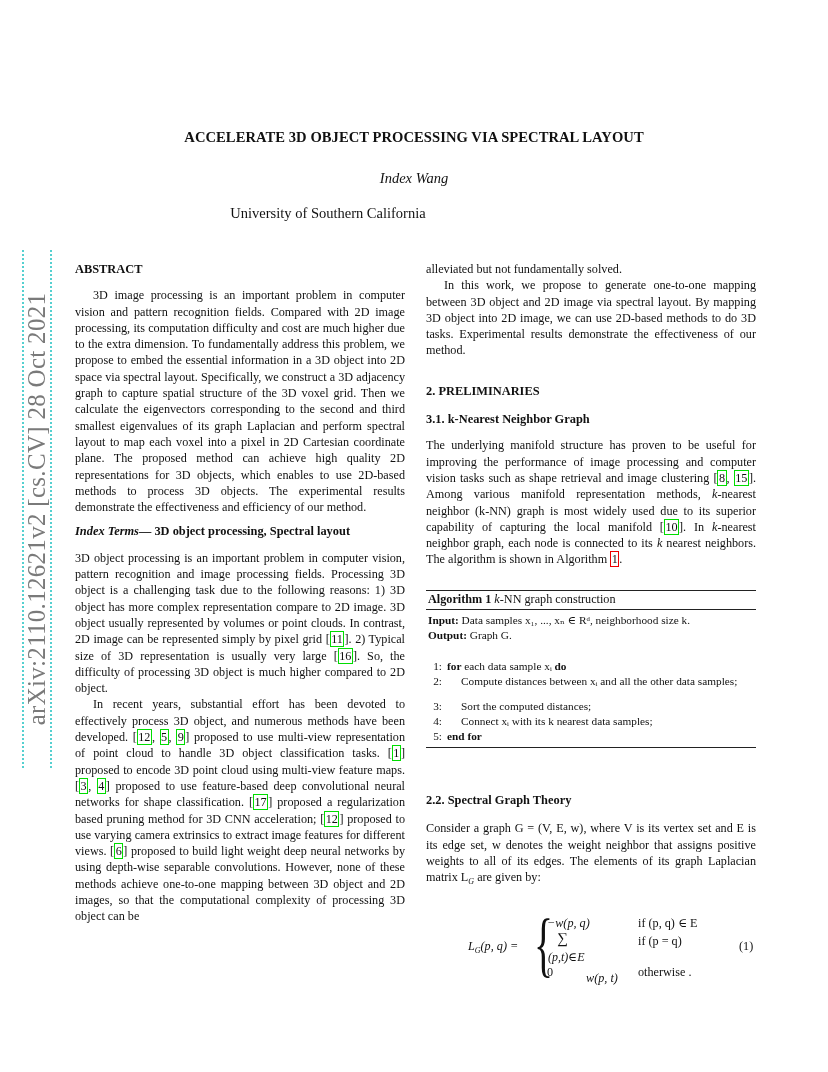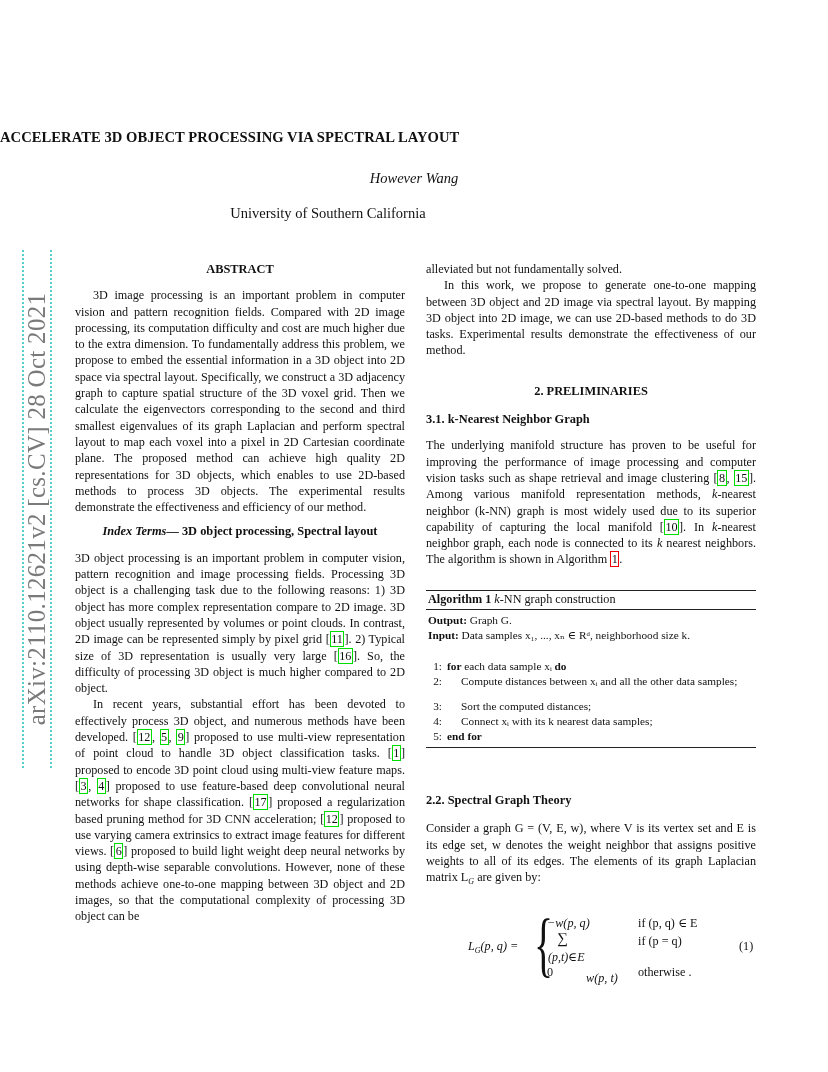--- a/index.html
+++ b/index.html
@@ -1,33 +1,33 @@
 <!DOCTYPE html>
 <html><head>
 <meta charset="utf-8">
 <style>
   html, body { margin: 0; padding: 0; background: #ffffff; }
   body { width: 828px; height: 1072px; position: relative; overflow: hidden;
          font-family: "Liberation Serif", "DejaVu Serif", serif; color: #111; }
   .abs { position: absolute; }
-  .title { left: 0; width: 828px; top: 129px; font-weight: bold;
+  .title { left: 0; width: 828px; top: 129px; text-align: center; font-weight: bold;
            font-size: 14.6px; letter-spacing: 0.05px; }
   .author { left: 0; width: 828px; top: 170px; text-align: center; font-style: italic; font-size: 14.5px; }
   .affil { left: 0; width: 656px; top: 205px; text-align: center; font-size: 14.5px; }
 
   .arxiv { left: 22px; top: 250px; width: 30px; height: 518px; }
   .arxiv-box { position: absolute; left: 0; top: 0; width: 30px; height: 518px;
                border-left: 2px dotted #55d0d0; border-right: 2px dotted #55d0d0; box-sizing: border-box; }
   .arxiv-text { position: absolute; left: 15px; top: 259px; transform: translate(-50%, -50%) rotate(-90deg);
                 white-space: nowrap; font-size: 25px; color: #7a7a7a; letter-spacing: 0.3px; }
 
   .col { position: absolute; width: 330px; font-size: 12.2px; line-height: 16.3px; text-align: justify; }
   .col-left { left: 75px; }
   .col-right { left: 426px; }
-  .sec-head { text-align: center; font-weight: bold; font-size: 12.4px; }
+  .sec-head { text-align: left; font-weight: bold; font-size: 12.4px; }
   .sub-head { font-weight: bold; font-size: 12.4px; }
   p { margin: 0; }
   .indent { text-indent: 18px; }
   .cite { border: 1px solid #00dd00; padding: 0 0.5px; }
   .cite-red { border: 1px solid #ee0000; padding: 0 0.5px; }
   .math { font-style: italic; }
 
   .algo { position: absolute; left: 426px; top: 590px; width: 330px; font-size: 11.3px; line-height: 15px; }
   .algo-top { border-top: 1.5px solid #222; }
   .algo-caption { border-bottom: 1px solid #222; padding: 1px 0 2px 2px; font-size: 12.2px; }
@@ -41,54 +41,54 @@
   .eq-lhs { position: absolute; left: 2px; top: 27px; }
   .eq-brace { position: absolute; left: 68px; top: -4px; font-size: 72px; line-height: 72px; font-weight: 100; transform: scaleX(0.55); transform-origin: left top; }
   .eq-row { position: absolute; white-space: nowrap; }
   .eq-num { position: absolute; left: 273px; top: 27px; }
   .sum-sub { position: absolute; font-size: 12px; }
 </style>
 </head>
 <body>
 
 <div class="abs title">ACCELERATE 3D OBJECT PROCESSING VIA SPECTRAL LAYOUT</div>
-<div class="abs author">However Wang</div>
+<div class="abs author">Index Wang</div>
 <div class="abs affil">University of Southern California</div>
 
 <div class="abs arxiv">
   <div class="arxiv-box"></div>
   <div class="arxiv-text">arXiv:2110.12621v2  [cs.CV]  28 Oct 2021</div>
 </div>
 
 <div class="col col-left" style="top:261px;">
   <div class="sec-head">ABSTRACT</div>
   <p class="indent" style="margin-top:10px;">3D image processing is an important problem in computer vision and pattern recognition fields. Compared with 2D image processing, its computation difficulty and cost are much higher due to the extra dimension. To fundamentally address this problem, we propose to embed the essential information in a 3D object into 2D space via spectral layout. Specifically, we construct a 3D adjacency graph to capture spatial structure of the 3D voxel grid. Then we calculate the eigenvectors corresponding to the second and third smallest eigenvalues of its graph Laplacian and perform spectral layout to map each voxel into a pixel in 2D Cartesian coordinate plane. The proposed method can achieve high quality 2D representations for 3D objects, which enables to use 2D-based methods to process 3D objects. The experimental results demonstrate the effectiveness and efficiency of our method.</p>
-  <p style="text-align:center; margin-top:8px; font-size:12.4px;">
+  <p style="text-align:left; margin-top:8px; font-size:12.4px;">
     <i><b>Index Terms—</b></i><b> 3D object processing, Spectral layout</b>
   </p>
   <p style="margin-top:10px;"><span>3D object processing is an important problem in computer vision, pattern recognition and image processing fields. Processing 3D object is a challenging task due to the following reasons: 1) 3D object has more complex representation compare to 2D image. 3D object usually represented by volumes or point clouds. In contrast, 2D image can be represented simply by pixel grid [</span><span class="cite">11</span><span>]. 2) Typical size of 3D representation is usually very large [</span><span class="cite">16</span><span>]. So, the difficulty of processing 3D object is much higher compared to 2D object.</span></p>
   <p class="indent"><span>In recent years, substantial effort has been devoted to effectively process 3D object, and numerous methods have been developed. [</span><span class="cite">12</span><span>, </span><span class="cite">5</span><span>, </span><span class="cite">9</span><span>] proposed to use multi-view representation of point cloud to handle 3D object classification tasks. [</span><span class="cite">1</span><span>] proposed to encode 3D point cloud using multi-view feature maps. [</span><span class="cite">3</span><span>, </span><span class="cite">4</span><span>] proposed to use feature-based deep convolutional neural networks for shape classification. [</span><span class="cite">17</span><span>] proposed a regularization based pruning method for 3D CNN acceleration; [</span><span class="cite">12</span><span>] proposed to use varying camera extrinsics to extract image features for different views. [</span><span class="cite">6</span><span>] proposed to build light weight deep neural networks by using depth-wise separable convolutions. However, none of these methods achieve one-to-one mapping between 3D object and 2D images, so that the computational complexity of processing 3D object can be</span></p>
 </div>
 
 <div class="col col-right" style="top:261px;">
   <p>alleviated but not fundamentally solved.</p>
   <p class="indent">In this work, we propose to generate one-to-one mapping between 3D object and 2D image via spectral layout. By mapping 3D object into 2D image, we can use 2D-based methods to do 3D tasks. Experimental results demonstrate the effectiveness of our method.</p>
   <div class="sec-head" style="margin-top:24px;">2.  PRELIMINARIES</div>
   <div class="sub-head" style="margin-top:12px;">3.1.  k-Nearest Neighbor Graph</div>
   <p style="margin-top:10px;"><span>The underlying manifold structure has proven to be useful for improving the performance of image processing and computer vision tasks such as shape retrieval and image clustering [</span><span class="cite">8</span><span>, </span><span class="cite">15</span><span>]. Among various manifold representation methods, </span><span class="math">k</span><span>-nearest neighbor (k-NN) graph is most widely used due to its superior capability of capturing the local manifold [</span><span class="cite">10</span><span>]. In </span><span class="math">k</span><span>-nearest neighbor graph, each node is connected to its </span><span class="math">k</span><span> nearest neighbors. The algorithm is shown in Algorithm </span><span class="cite-red">1</span><span>.</span></p>
 </div>
 
 <div class="algo">
   <div class="algo-top"></div>
   <div class="algo-caption">
     <b>Algorithm 1</b> <span class="math">k</span><span>-NN graph construction</span>
   </div>
   <div class="algo-body">
+    <div><b>Input:</b><span> Data samples x₁, ..., xₙ ∈ Rᵈ, neighborhood size k.</span></div>
     <div><b>Output:</b><span> Graph G.</span></div>
-    <div><b>Input:</b><span> Data samples x₁, ..., xₙ ∈ Rᵈ, neighborhood size k.</span></div>
     <div style="height:16px;"></div>
     <div class="alg-line">
         <span class="ln">1:</span>
         <b>for</b>
         <span style="white-space:pre"> each data sample xᵢ </span>
         <b>do</b>
       </div>
     <div class="alg-line">
         <span class="ln">2:</span>
         <span class="ind"></span>

